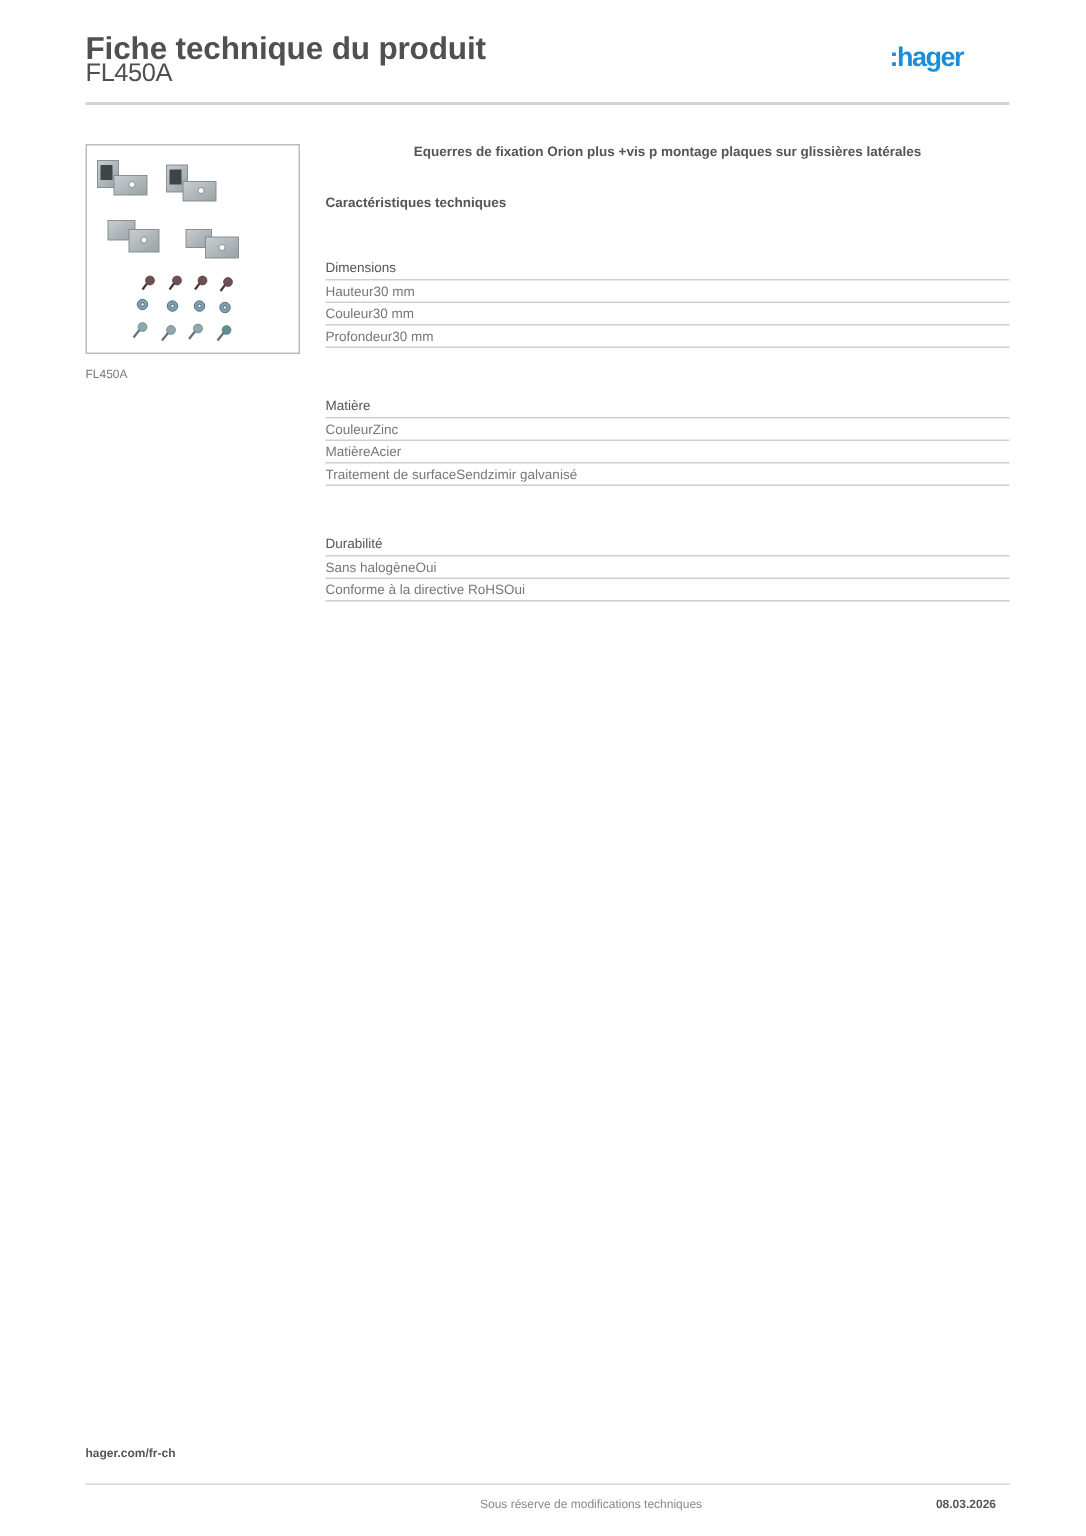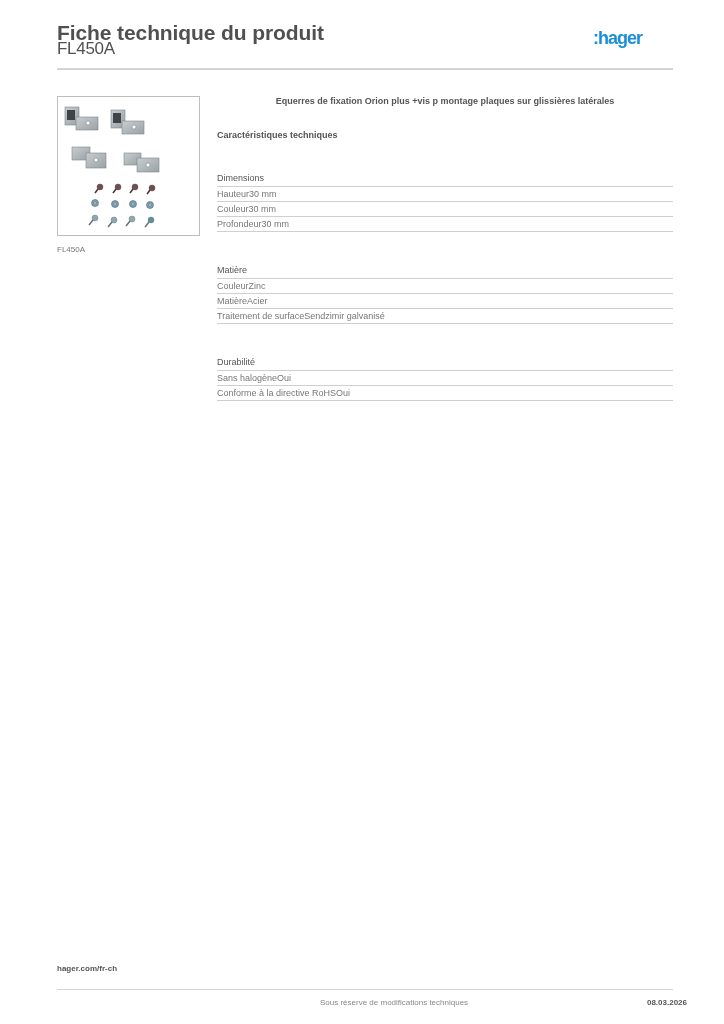--- a/index.html
+++ b/index.html
@@ -125,21 +125,21 @@
     .footer-center {
       position: absolute;
       left: 292px;
       top: 998px;
       font-size: 8px;
       color: #888;
       margin-left: 28px;
     }
     .footer-right {
       position: absolute;
-      right: 37px;
+      right: 60px;
       top: 998px;
       font-size: 8px;
       font-weight: bold;
       color: #555;
     }
   </style>
 </head>
 <body>
 
 <div class="header-title">Fiche technique du produit</div>

